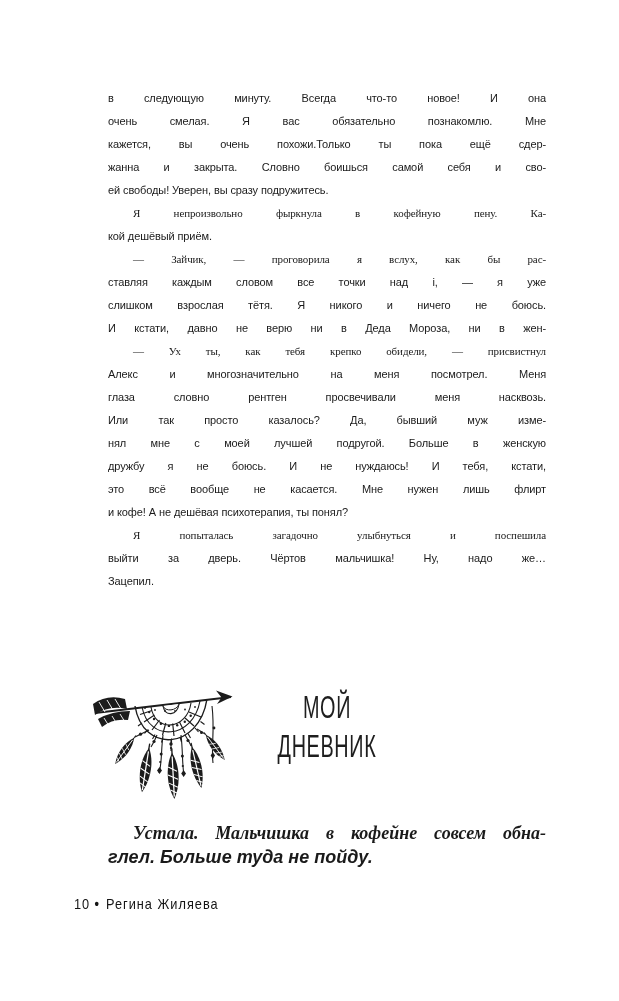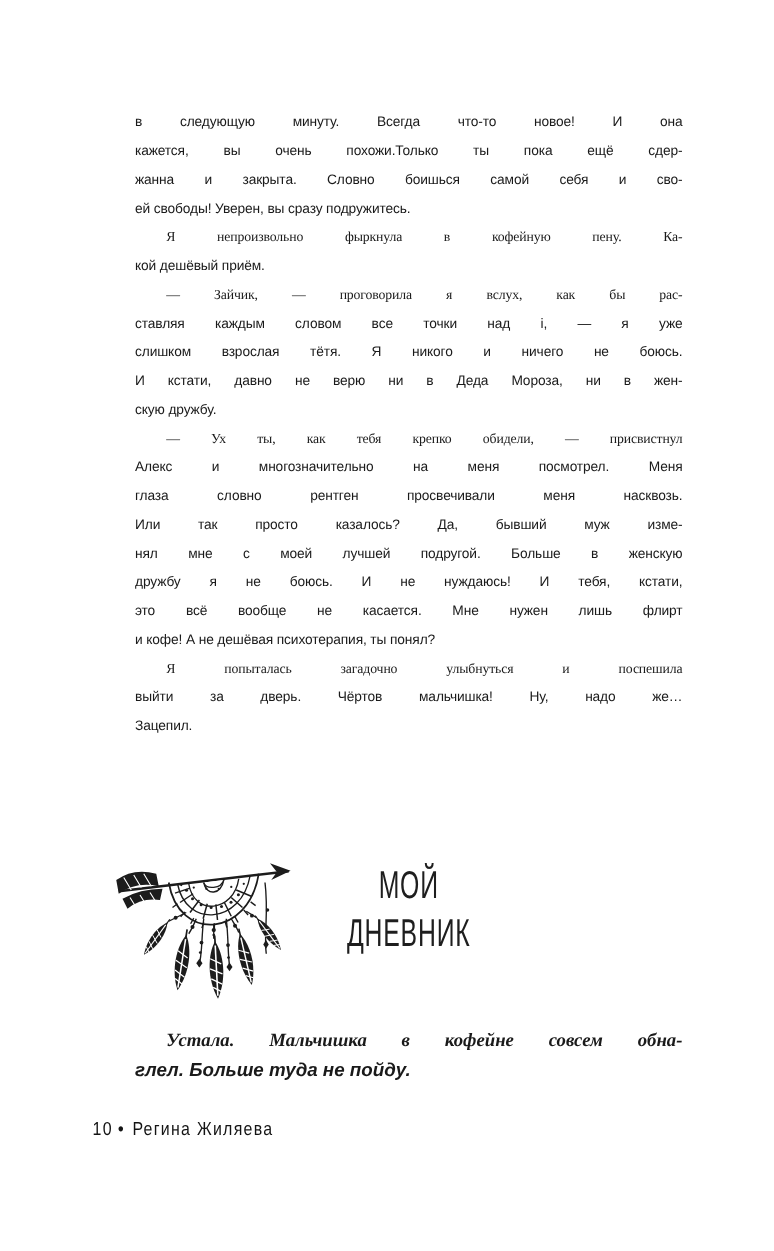--- a/index.html
+++ b/index.html
@@ -57,21 +57,21 @@
     transform: scaleX(0.64);
     transform-origin: 50% 0;
   }
 
   
   .diary {
     position: absolute;
     left: 108px;
     top: 821px;
     width: 438px;
-    font-size: 15px;
+    font-size: 18px;
     line-height: 24px;
     font-weight: bold;
     font-style: italic;
   }
   .diary .line { height: 24px; }
 
   
   .footer {
     position: absolute;
     left: 74px;
@@ -92,34 +92,34 @@
   }
 </style>
 </head>
 <body>
 
 <div class="page">
 
   <div class="body-text" id="body-text">
       <div class="para">
         <div class="line">в следующую минуту. Всегда что-то новое! И она</div>
+        <div class="line">очень смелая. Я вас обязательно познакомлю. Мне</div>
         <div class="line">кажется, вы очень похожи.Только ты пока ещё сдер-</div>
         <div class="line">жанна и закрыта. Словно боишься самой себя и сво-</div>
         <div class="line last">ей свободы! Уверен, вы сразу подружитесь.</div>
       </div>
       <div class="para">
         <div class="line indent">Я непроизвольно фыркнула в кофейную пену. Ка-</div>
         <div class="line last">кой дешёвый приём.</div>
       </div>
       <div class="para">
         <div class="line indent">— Зайчик, — проговорила я вслух, как бы рас-</div>
         <div class="line">ставляя каждым словом все точки над i, — я уже</div>
         <div class="line">слишком взрослая тётя. Я никого и ничего не боюсь.</div>
         <div class="line">И кстати, давно не верю ни в Деда Мороза, ни в жен-</div>
-        <div class="line last">скую дружбу.</div>
       </div>
       <div class="para">
         <div class="line indent">— Ух ты, как тебя крепко обидели, — присвистнул</div>
         <div class="line">Алекс и многозначительно на меня посмотрел. Меня</div>
         <div class="line">глаза словно рентген просвечивали меня насквозь.</div>
         <div class="line">Или так просто казалось? Да, бывший муж изме-</div>
         <div class="line">нял мне с моей лучшей подругой. Больше в женскую</div>
         <div class="line">дружбу я не боюсь. И не нуждаюсь! И тебя, кстати,</div>
         <div class="line">это всё вообще не касается. Мне нужен лишь флирт</div>
         <div class="line last">и кофе! А не дешёвая психотерапия, ты понял?</div>

